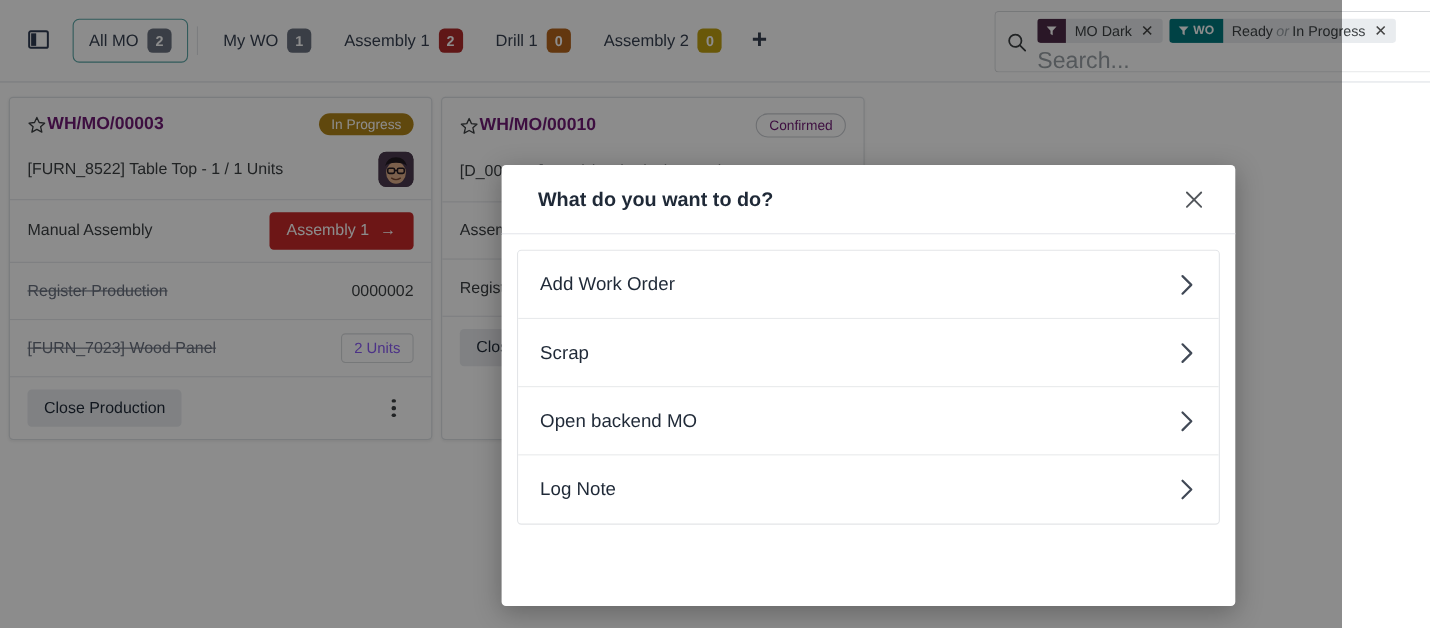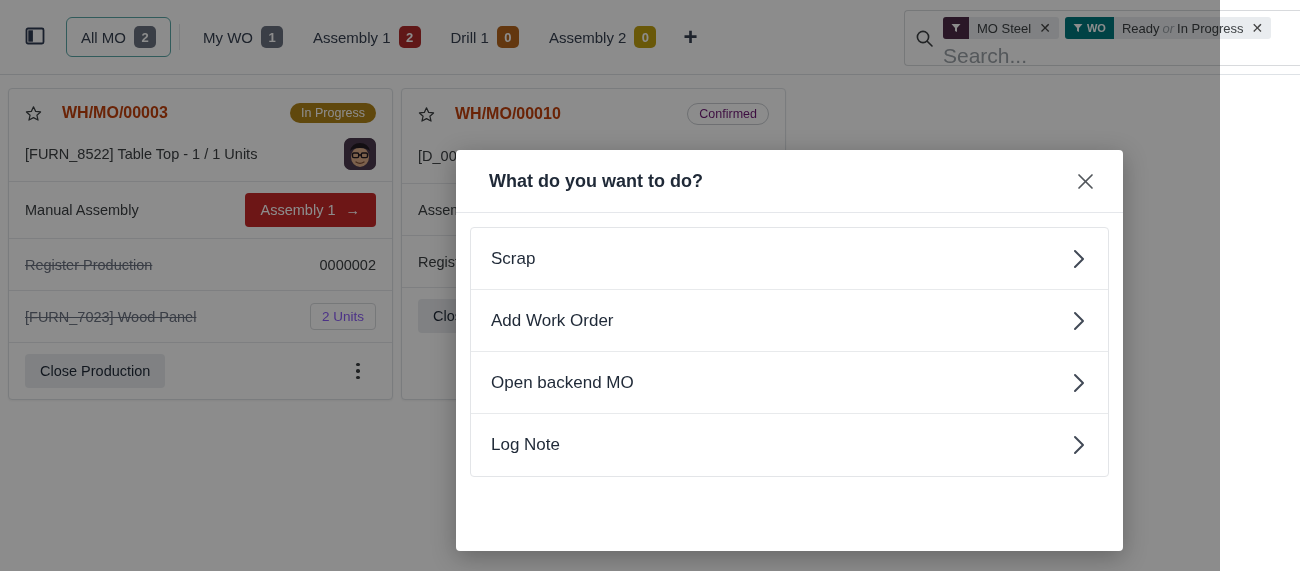--- a/index.html
+++ b/index.html
@@ -145,22 +145,22 @@
     border: 1px solid #dee2e6;
     border-radius: 4px;
     overflow: hidden;
     box-shadow: 0 1px 2px rgba(0,0,0,0.05);
   }
   .card-head { padding: 14px 16px 10px 16px; }
   .card-head-row {
     display: flex; align-items: center; justify-content: space-between;
   }
   .card-title {
-    display: flex; align-items: center; gap: 20px;
-    font-size: 16px; font-weight: 700; color: #c2410c;
+    display: flex; align-items: center; gap: 1px;
+    font-size: 16px; font-weight: 700; color: #701a75;
   }
   .star { width: 17px; height: 17px; display: block; }
   .pill {
     font-size: 12.5px;
     padding: 3px 11px;
     border-radius: 11px;
     white-space: nowrap;
   }
   .pill.progress { background: #b08318; color: #ffffff; }
   .pill.confirmed { background: #ffffff; color: #701a75; border: 1px solid #c8cbd0; }
@@ -328,21 +328,21 @@
         </div>
         <div class="search-body">
           <div class="facets" id="facets">
               <div class="facet">
                 <div class="facet-icon" style="background: rgb(78, 42, 71);">
                   <svg width="10" height="10" viewBox="0 0 10 10" aria-hidden="true">
                     <polygon points="0.5,1 9.5,1 6,5 6,9 4,8 4,5" fill="#ffffff"></polygon>
                   </svg>
                 </div>
                 <div class="facet-label">
-                  <span>MO Steel</span>
+                  <span>MO Dark</span>
                 </div>
                 <div class="facet-x">✕</div>
               </div>
               <div class="facet">
                 <div class="facet-icon" style="background: rgb(0, 120, 126);">
                   <svg width="10" height="10" viewBox="0 0 10 10" aria-hidden="true">
                     <polygon points="0.5,1 9.5,1 6,5 6,9 4,8 4,5" fill="#ffffff"></polygon>
                   </svg>
                   <span>WO</span>
                 </div>
@@ -453,29 +453,29 @@
       <div class="modal-close">
         <svg width="19" height="19" viewBox="0 0 19 19" aria-hidden="true">
           <line x1="3" y1="3" x2="16" y2="16" stroke="#52565b" stroke-width="1.7" stroke-linecap="round"></line>
           <line x1="16" y1="3" x2="3" y2="16" stroke="#52565b" stroke-width="1.7" stroke-linecap="round"></line>
         </svg>
       </div>
     </div>
     <div class="modal-body">
       <div class="action-list" id="action-list">
           <div class="action-item">
-            <span>Scrap</span>
+            <span>Add Work Order</span>
             <span class="chev">
               <svg width="14" height="22" viewBox="0 0 14 22" aria-hidden="true">
                 <polyline points="3,3 11,11 3,19" fill="none" stroke="#414956" stroke-width="2" stroke-linecap="round" stroke-linejoin="round"></polyline>
               </svg>
             </span>
           </div>
           <div class="action-item">
-            <span>Add Work Order</span>
+            <span>Scrap</span>
             <span class="chev">
               <svg width="14" height="22" viewBox="0 0 14 22" aria-hidden="true">
                 <polyline points="3,3 11,11 3,19" fill="none" stroke="#414956" stroke-width="2" stroke-linecap="round" stroke-linejoin="round"></polyline>
               </svg>
             </span>
           </div>
           <div class="action-item">
             <span>Open backend MO</span>
             <span class="chev">
               <svg width="14" height="22" viewBox="0 0 14 22" aria-hidden="true">

